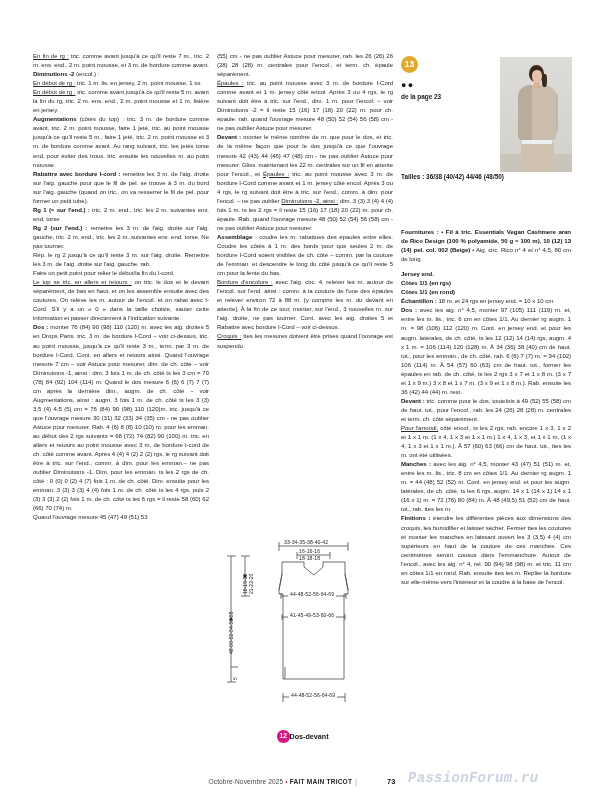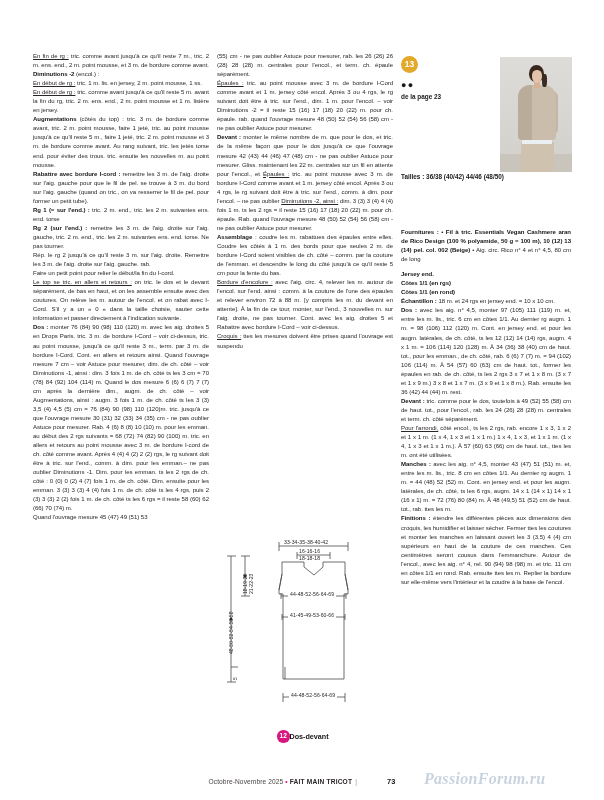--- a/index.html
+++ b/index.html
@@ -201,24 +201,24 @@
     color: #4a4644;
     letter-spacing: 0.1px;
   }
   .footer .sep { color: #d9157f; font-weight: bold; margin: 0 2px; }
   .footer .brand { font-weight: bold; color: #2a2726; letter-spacing: 0.2px; }
   .footer .bar { color: #9a9694; margin: 0 2px 0 3px; }
   .footer .pg { font-weight: bold; color: #181514; font-size: 7.4px; margin-left: 28px; }
 
   .watermark {
     position: absolute;
-    left: 424px;
+    left: 408px;
     top: 770px;
-    font-family: Liberation Serif, serif;
-    font-size: 16px;
+    font-family: Liberation Mono, monospace;
+    font-size: 14px;
     font-style: italic;
     font-weight: bold;
     color: rgba(120,145,175,0.40);
     letter-spacing: 0.3px;
     white-space: nowrap;
     user-select: none;
   }
 </style>
 </head>
 <body>

